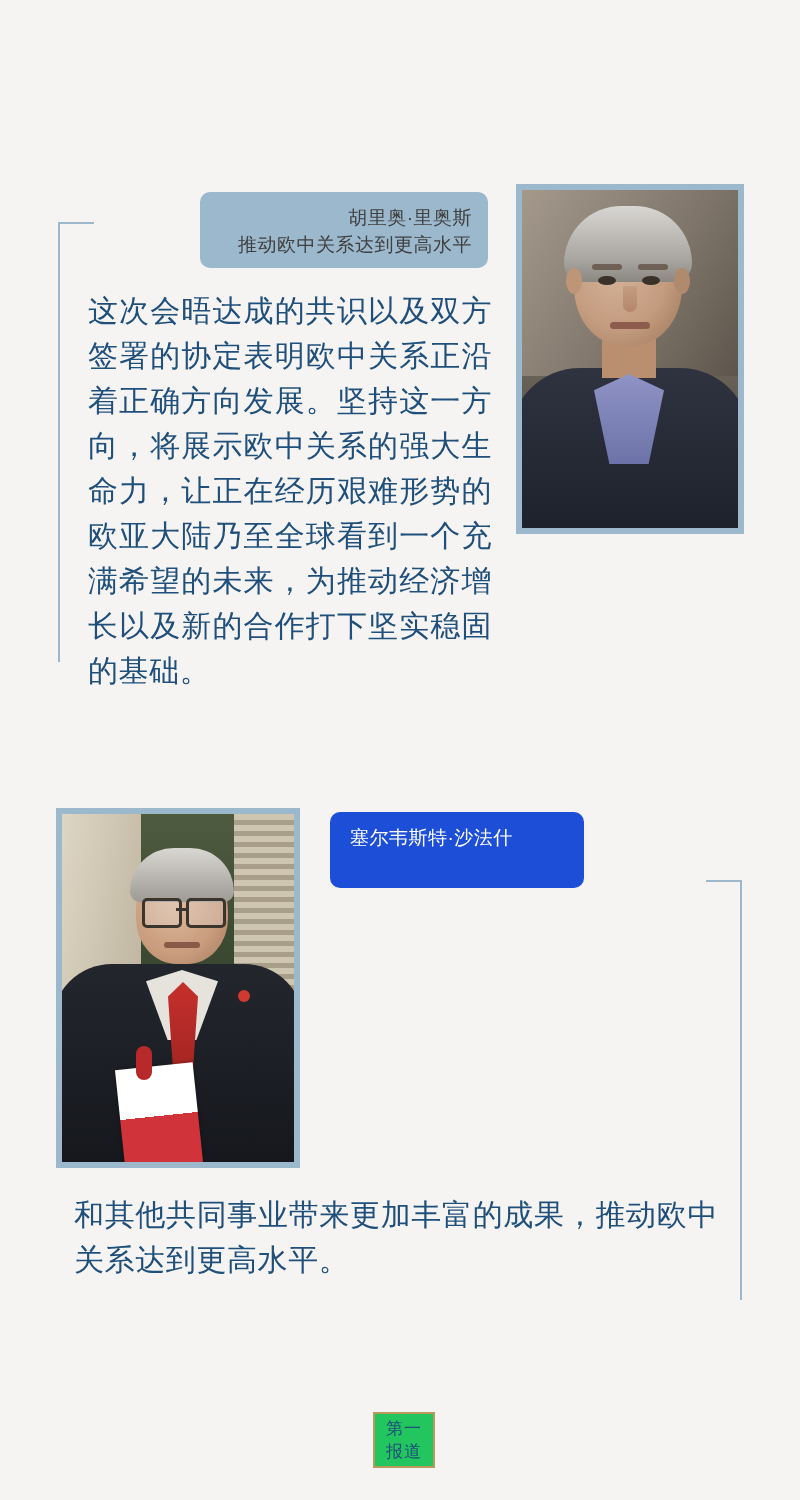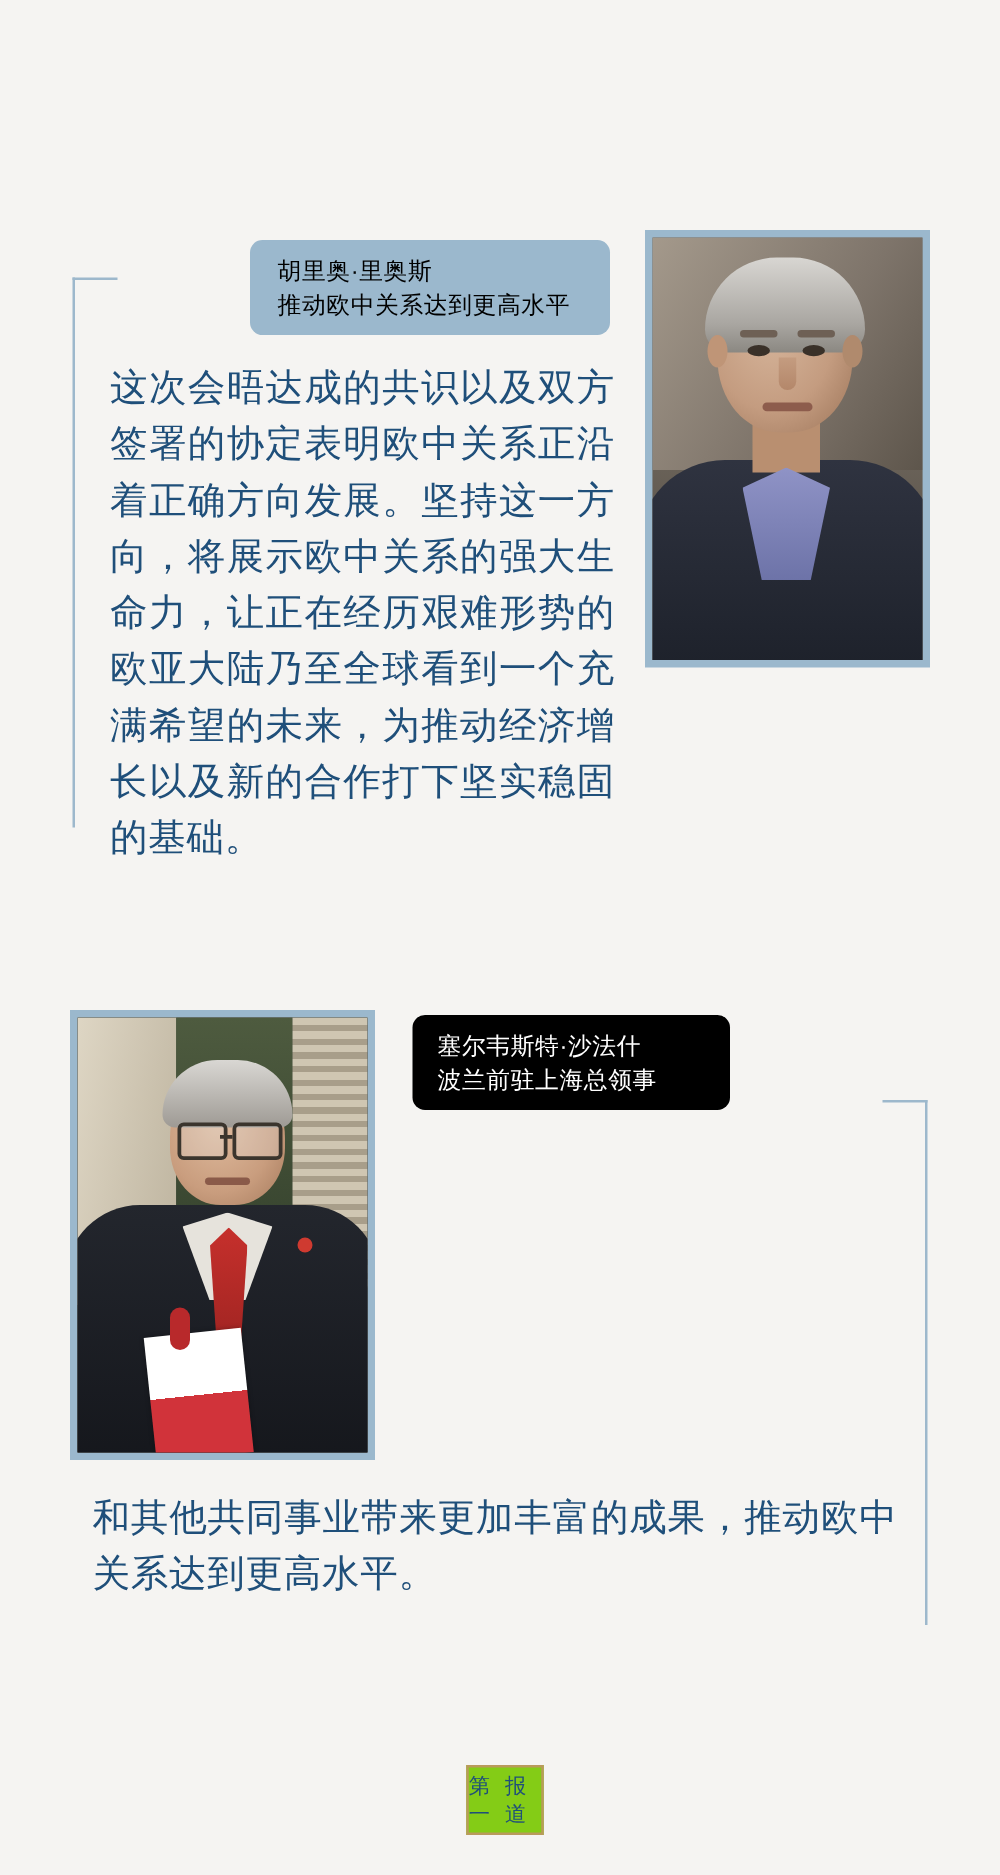--- a/index.html
+++ b/index.html
@@ -44,25 +44,26 @@
   .namecard1 {
     position: absolute;
     left: 200px;
     top: 192px;
     width: 288px;
     height: 76px;
     background: #9bb8cd;
     border-radius: 10px;
     box-sizing: border-box;
     padding: 12px 16px 0 22px;
-    color: #000000;
+    color: #404040;
     font-family: "Liberation Sans", "DejaVu Sans", sans-serif;
     font-size: 19px;
     line-height: 27px;
     letter-spacing: 0.5px;
+    text-align: right;
   }
   .namecard1 .nm-name { display: block; }
   .namecard1 .nm-title { display: block; }
 
   .photo1 {
     position: absolute;
     left: 516px;
     top: 184px;
     width: 228px;
     height: 350px;
@@ -110,21 +111,21 @@
     border-top: 2px solid #9db8cc;
     box-sizing: border-box;
   }
 
   .namecard2 {
     position: absolute;
     left: 330px;
     top: 52px;
     width: 254px;
     height: 76px;
-    background: #000000;
+    background: #1d4ed8;
     border-radius: 10px;
     box-sizing: border-box;
     padding: 12px 16px 0 20px;
     color: #ffffff;
     font-family: "Liberation Sans", "DejaVu Sans", sans-serif;
     font-size: 19px;
     line-height: 27px;
     letter-spacing: 0.5px;
   }
   .namecard2 .nm-name { display: block; }
@@ -176,29 +177,29 @@
   
   .footer-logo {
     position: absolute;
     left: 373px;
     top: 1412px;
     width: 62px;
     height: 56px;
     border: 2px solid #b99a5b;
     box-sizing: border-box;
     display: flex;
-    flex-direction: row;
+    flex-direction: column;
     align-items: center;
     justify-content: center;
     color: #1f4f7a;
     font-size: 17px;
     line-height: 23px;
     letter-spacing: 1px;
     font-family: "Liberation Serif", serif;
-    background: #84cc16;
+    background: #22c55e;
   }
   .footer-logo span { display: block; }
 
   
   .p1-bg {
     position: absolute; inset: 0;
     background:
       linear-gradient(180deg, #8e8880 0%, #6f675d 45%, #4a443c 100%);
   }
   .p1-wall {
@@ -344,21 +345,20 @@
 
     <div class="quote1">这次会晤达成的共识以及双方签署的协定表明欧中关系正沿着正确方向发展。坚持这一方向，将展示欧中关系的强大生命力，让正在经历艰难形势的欧亚大陆乃至全球看到一个充满希望的未来，为推动经济增长以及新的合作打下坚实稳固的基础。</div>
   </div>
 
   <div class="block2">
 
     <div class="bracket2"></div>
 
     <div class="namecard2">
       <span class="nm-name">塞尔韦斯特·沙法什</span>
-      <span class="nm-title">波兰前驻上海总领事</span>
     </div>
 
     <div class="photo2">
       <div class="photo2-inner">
         <div class="p2-bg"></div>
         <div class="p2-curtain"></div>
         <div class="p2-window"></div>
         <div class="p2-blind"></div>
         <div class="p2-suit"></div>
         <div class="p2-shirt"></div>

